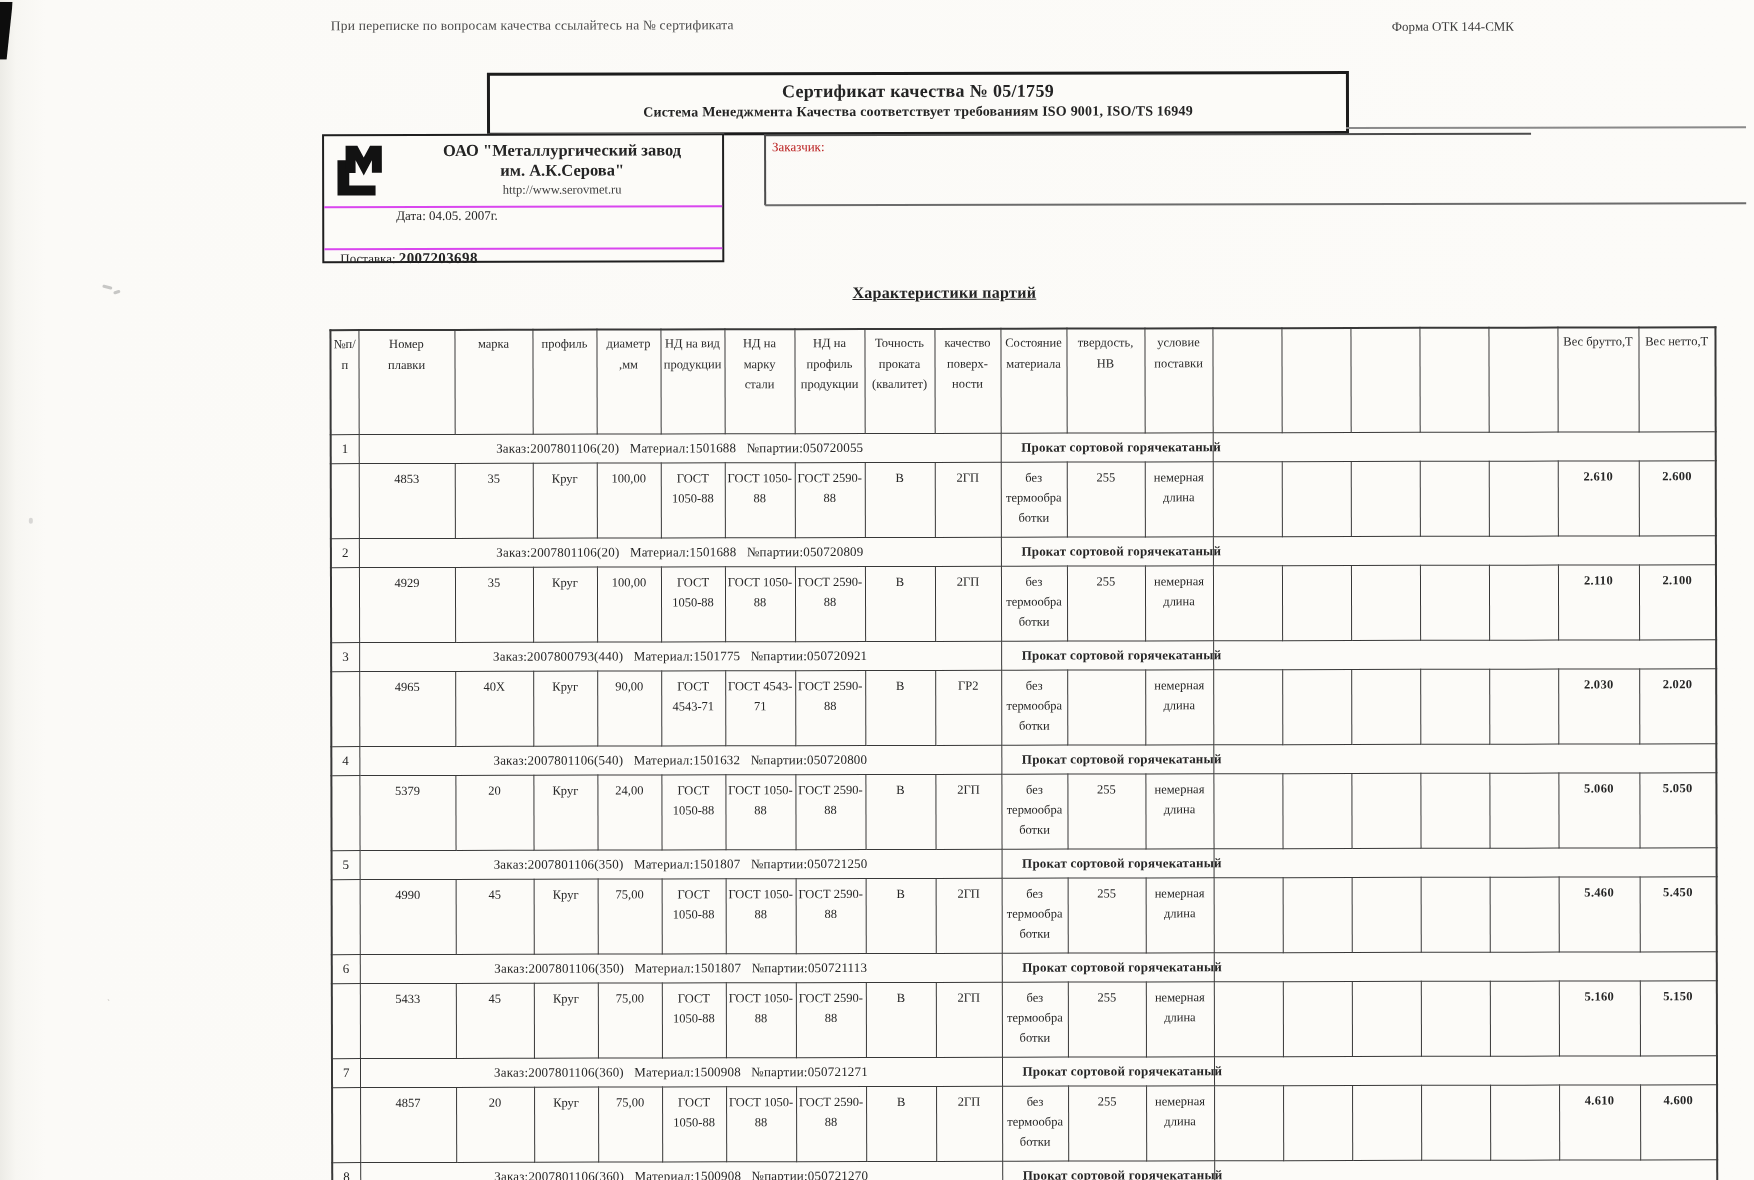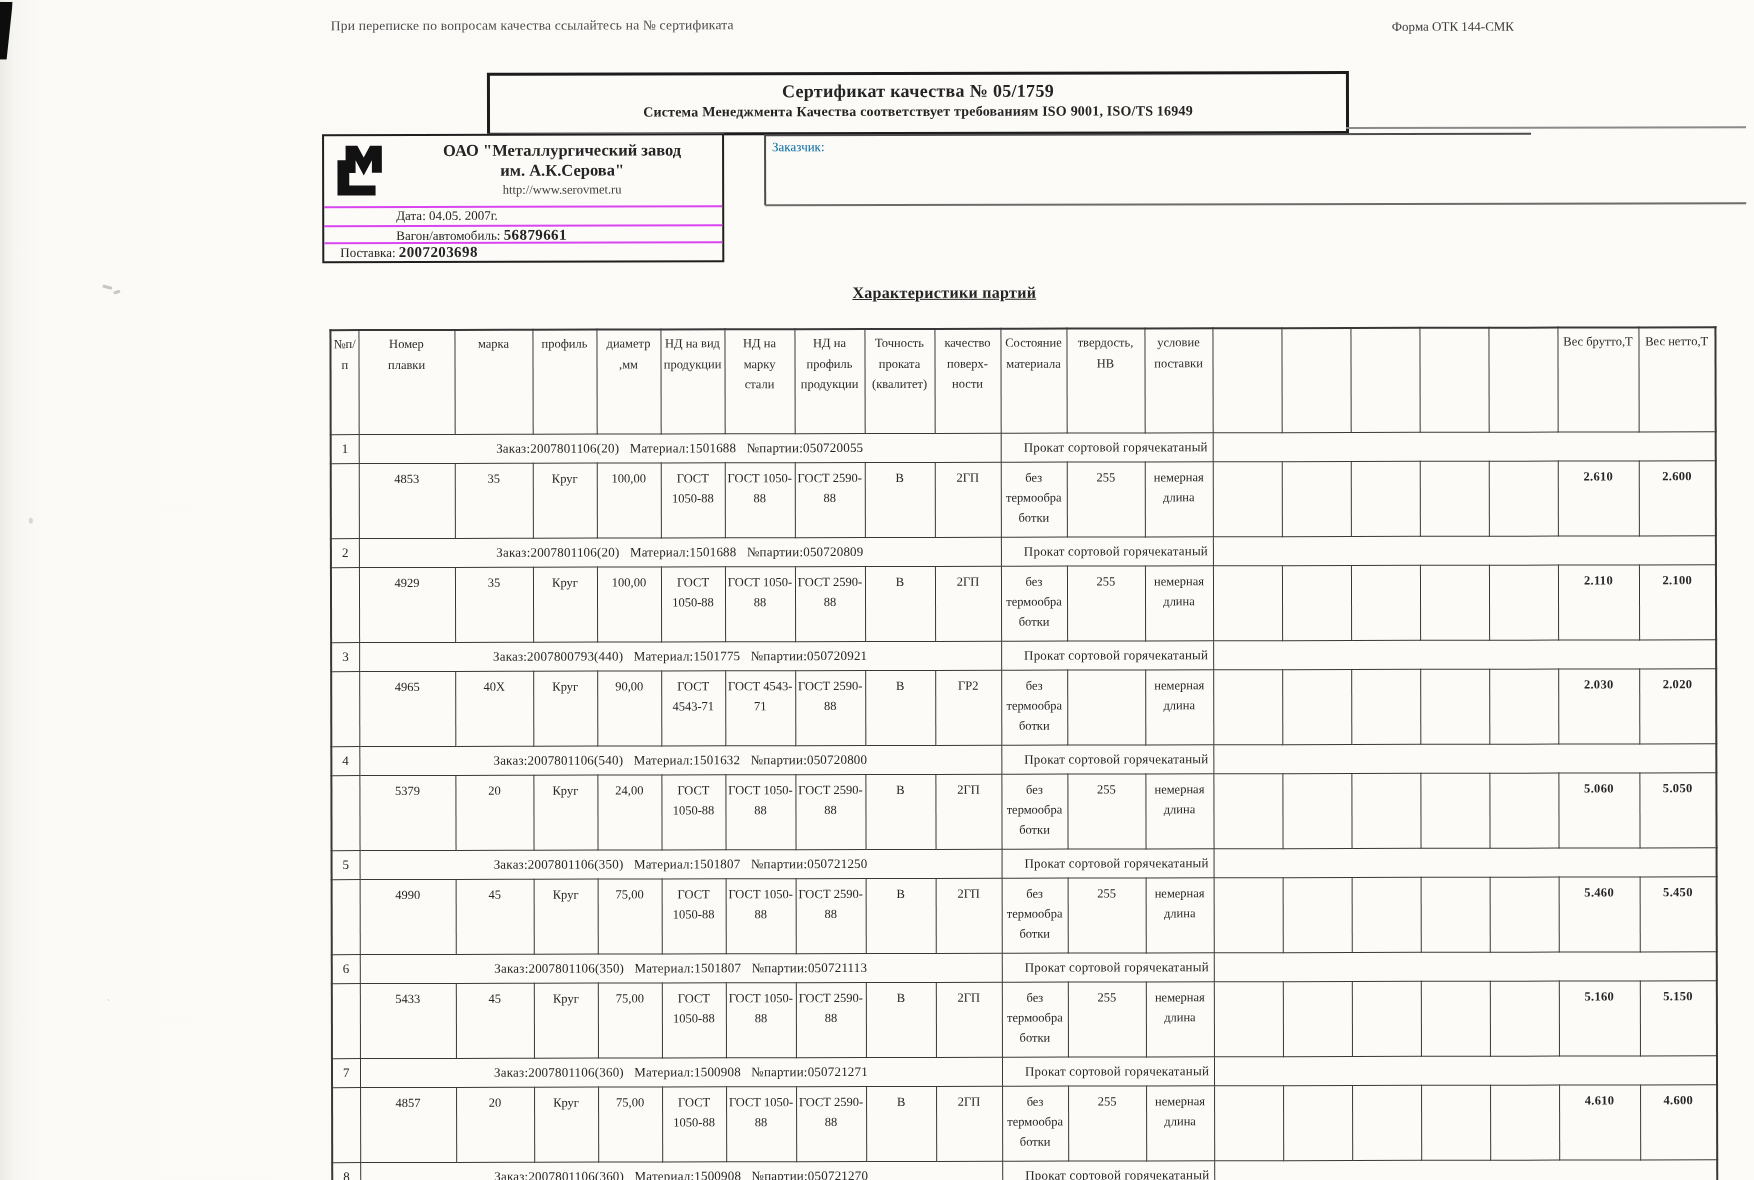--- a/index.html
+++ b/index.html
@@ -22,38 +22,38 @@
   .cert-ext-line{left:1347px;top:128px;width:400px;height:2px;background:#8a8a8a;}
   
   .company-box{left:323px;top:133px;width:398px;height:125px;border:2.5px solid #1f1f1f;background:#fcfbf8;}
   .logo-wrap{position:absolute;left:7px;top:5px;width:58px;height:60px;}
   .company-name{margin-left:78px;text-align:center;font-weight:bold;font-size:16.5px;line-height:1.2;padding-top:5px;}
   .company-site{margin-left:78px;text-align:center;font-size:12.5px;color:#3c3c3c;margin-top:2px;}
   .info-row{position:absolute;left:0;right:0;border-top:2px solid #d946ef;font-size:13px;padding-left:72px;line-height:16px;}
   .info-row b{font-size:15px;letter-spacing:.4px;}
   .row-date{top:70px;height:17px;}
   .row-wagon{top:89px;height:18px;}
-  .row-delivery{top:106px;height:16px;padding-left:16px;}
+  .row-delivery{top:112px;height:16px;padding-left:16px;}
   
   .cust-top{left:765px;top:134px;width:767px;height:2px;background:#4c4c4c;}
   .cust-left{left:765px;top:134px;width:2px;height:71px;background:#4c4c4c;}
   .cust-bottom{left:766px;top:204px;width:981px;height:1.6px;background:#6c6c6c;}
-  .cust-label{left:773px;top:139px;font-size:13px;color:#0369a1;}
+  .cust-label{left:773px;top:139px;font-size:13px;color:#b91c1c;}
   
   .tbl-title{left:853px;top:284px;font-size:16px;font-weight:bold;letter-spacing:.3px;text-decoration:underline;}
   table.batch{position:absolute;left:330px;top:328px;width:1385px;border-collapse:collapse;
     table-layout:fixed;background:#fcfbf8;}
   table.batch,table.batch td,table.batch th{border:1.6px solid #383838;}
   table.batch{border-width:2px;}
   table.batch th{font-weight:normal;font-size:12.5px;line-height:1.65;vertical-align:top;
     padding:3px 1px 0 1px;height:100px;white-space:pre-line;text-align:center;color:#2b2b2b;}
   table.batch td{font-size:12.5px;text-align:center;vertical-align:top;padding:1px 2px;color:#262626;}
   tr.order-row td{height:26px;font-size:13px;vertical-align:middle;padding:1px 2px;}
   tr.order-row td.order-info-cell{word-spacing:7px;letter-spacing:.2px;}
-  tr.order-row td.product-cell{font-weight:normal;white-space:nowrap;letter-spacing:.2px;padding-left:20px;}
+  tr.order-row td.product-cell{font-weight:bold;white-space:nowrap;letter-spacing:.2px;padding-left:20px;}
   tr.data-row td{height:68px;line-height:1.6;padding-top:5px;}
   tr.data-row td:nth-child(19),tr.data-row td:nth-child(20){font-weight:bold;letter-spacing:.3px;margin-left:31px;}
 </style>
 </head>
 <body>
 
 <div class="sheet">
 
   <div class="abs corner-mark"></div>
   <div class="abs speck" style="left:103px;top:284px;width:10px;height:3px;transform:rotate(14deg);"></div>
@@ -79,24 +79,20 @@
       </svg>
     </div>
     <div class="company-name">
       <span>ОАО "Металлургический завод</span><br>
       <span>им. А.К.Серова"</span>
     </div>
     <div class="company-site">http://www.serovmet.ru</div>
     <div class="info-row row-date">
       <span>Дата:</span>
       <span>04.05. 2007г.</span>
-    </div>
-    <div class="info-row row-wagon">
-      <span>Вагон/автомобиль:</span>
-      <b>56879661</b>
     </div>
     <div class="info-row row-delivery">
       <span>Поставка:</span>
       <b>2007203698</b>
     </div>
   </div>
 
   <div class="abs cust-top"></div>
   <div class="abs cust-left"></div>
   <div class="abs cust-bottom"></div>

